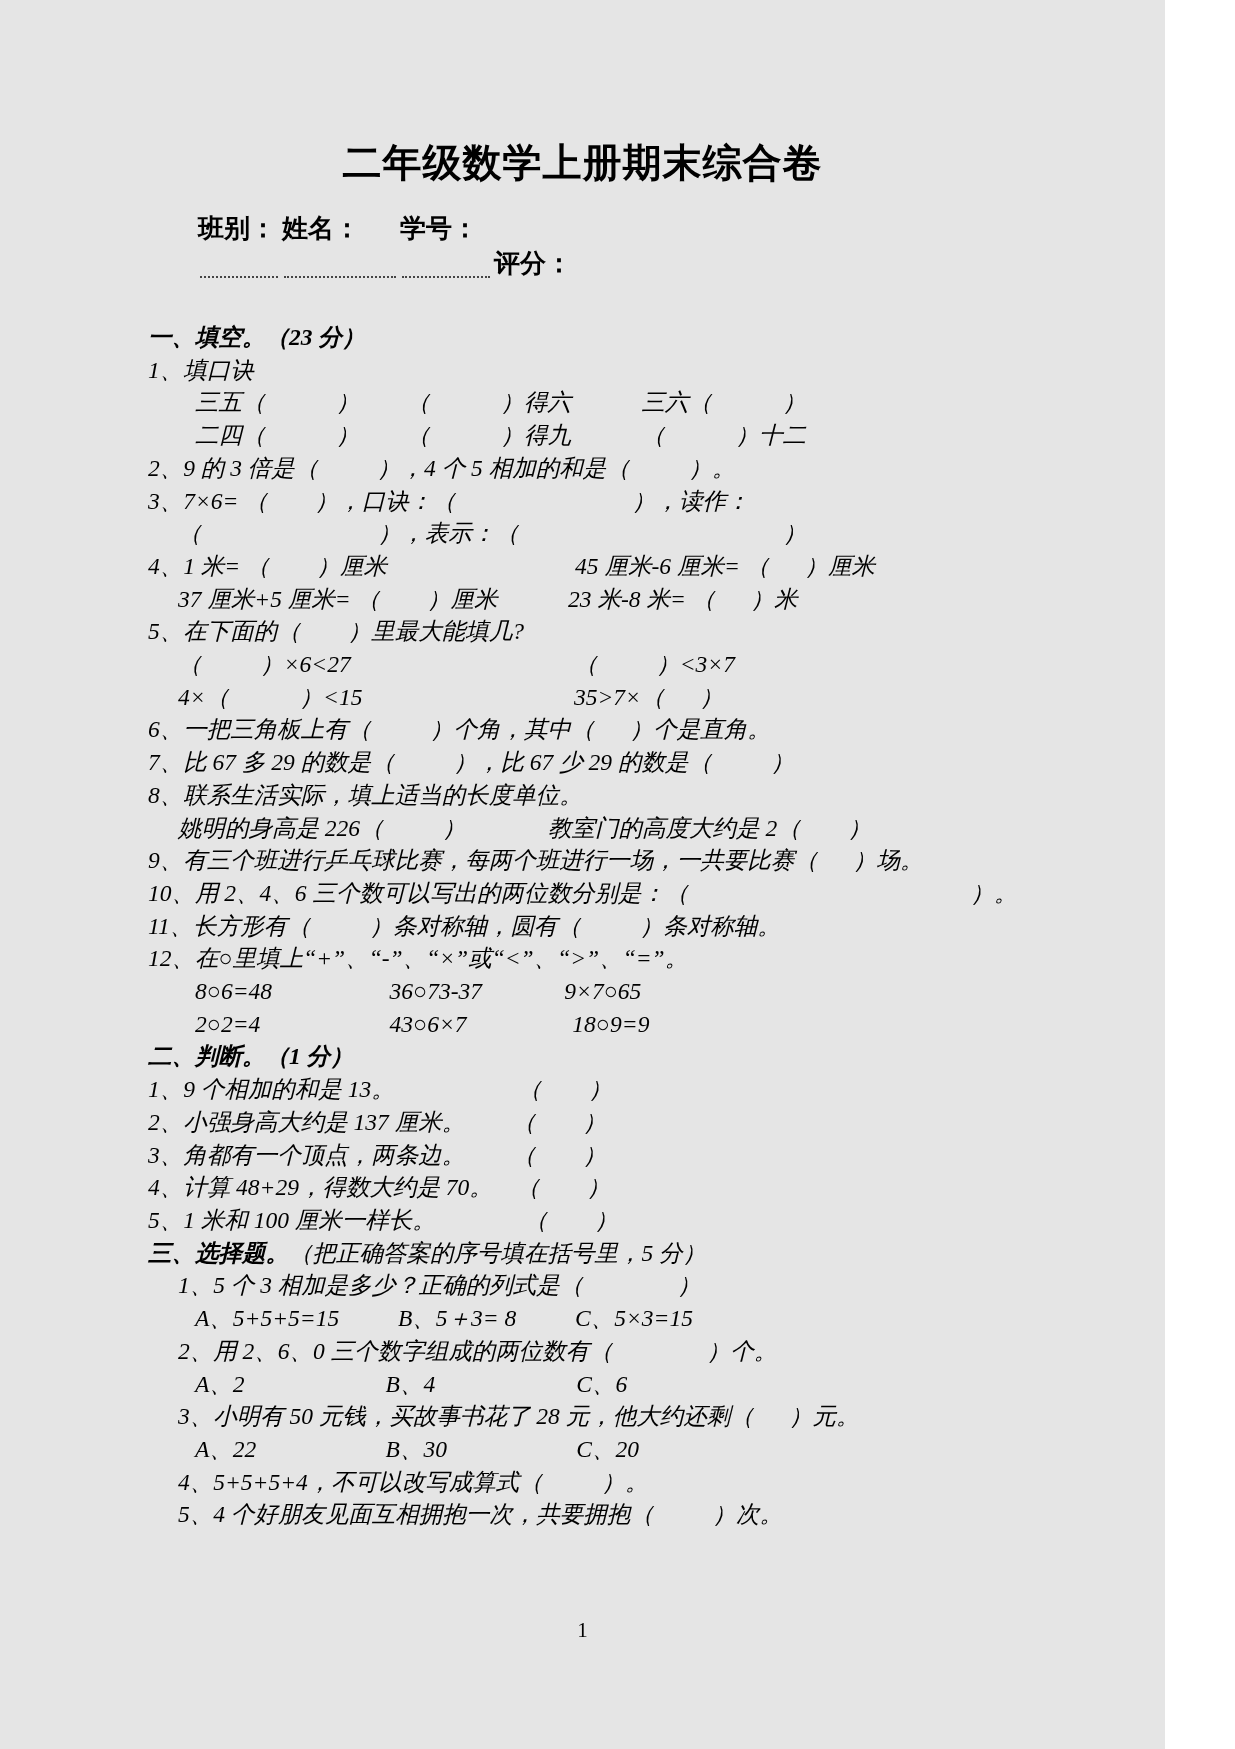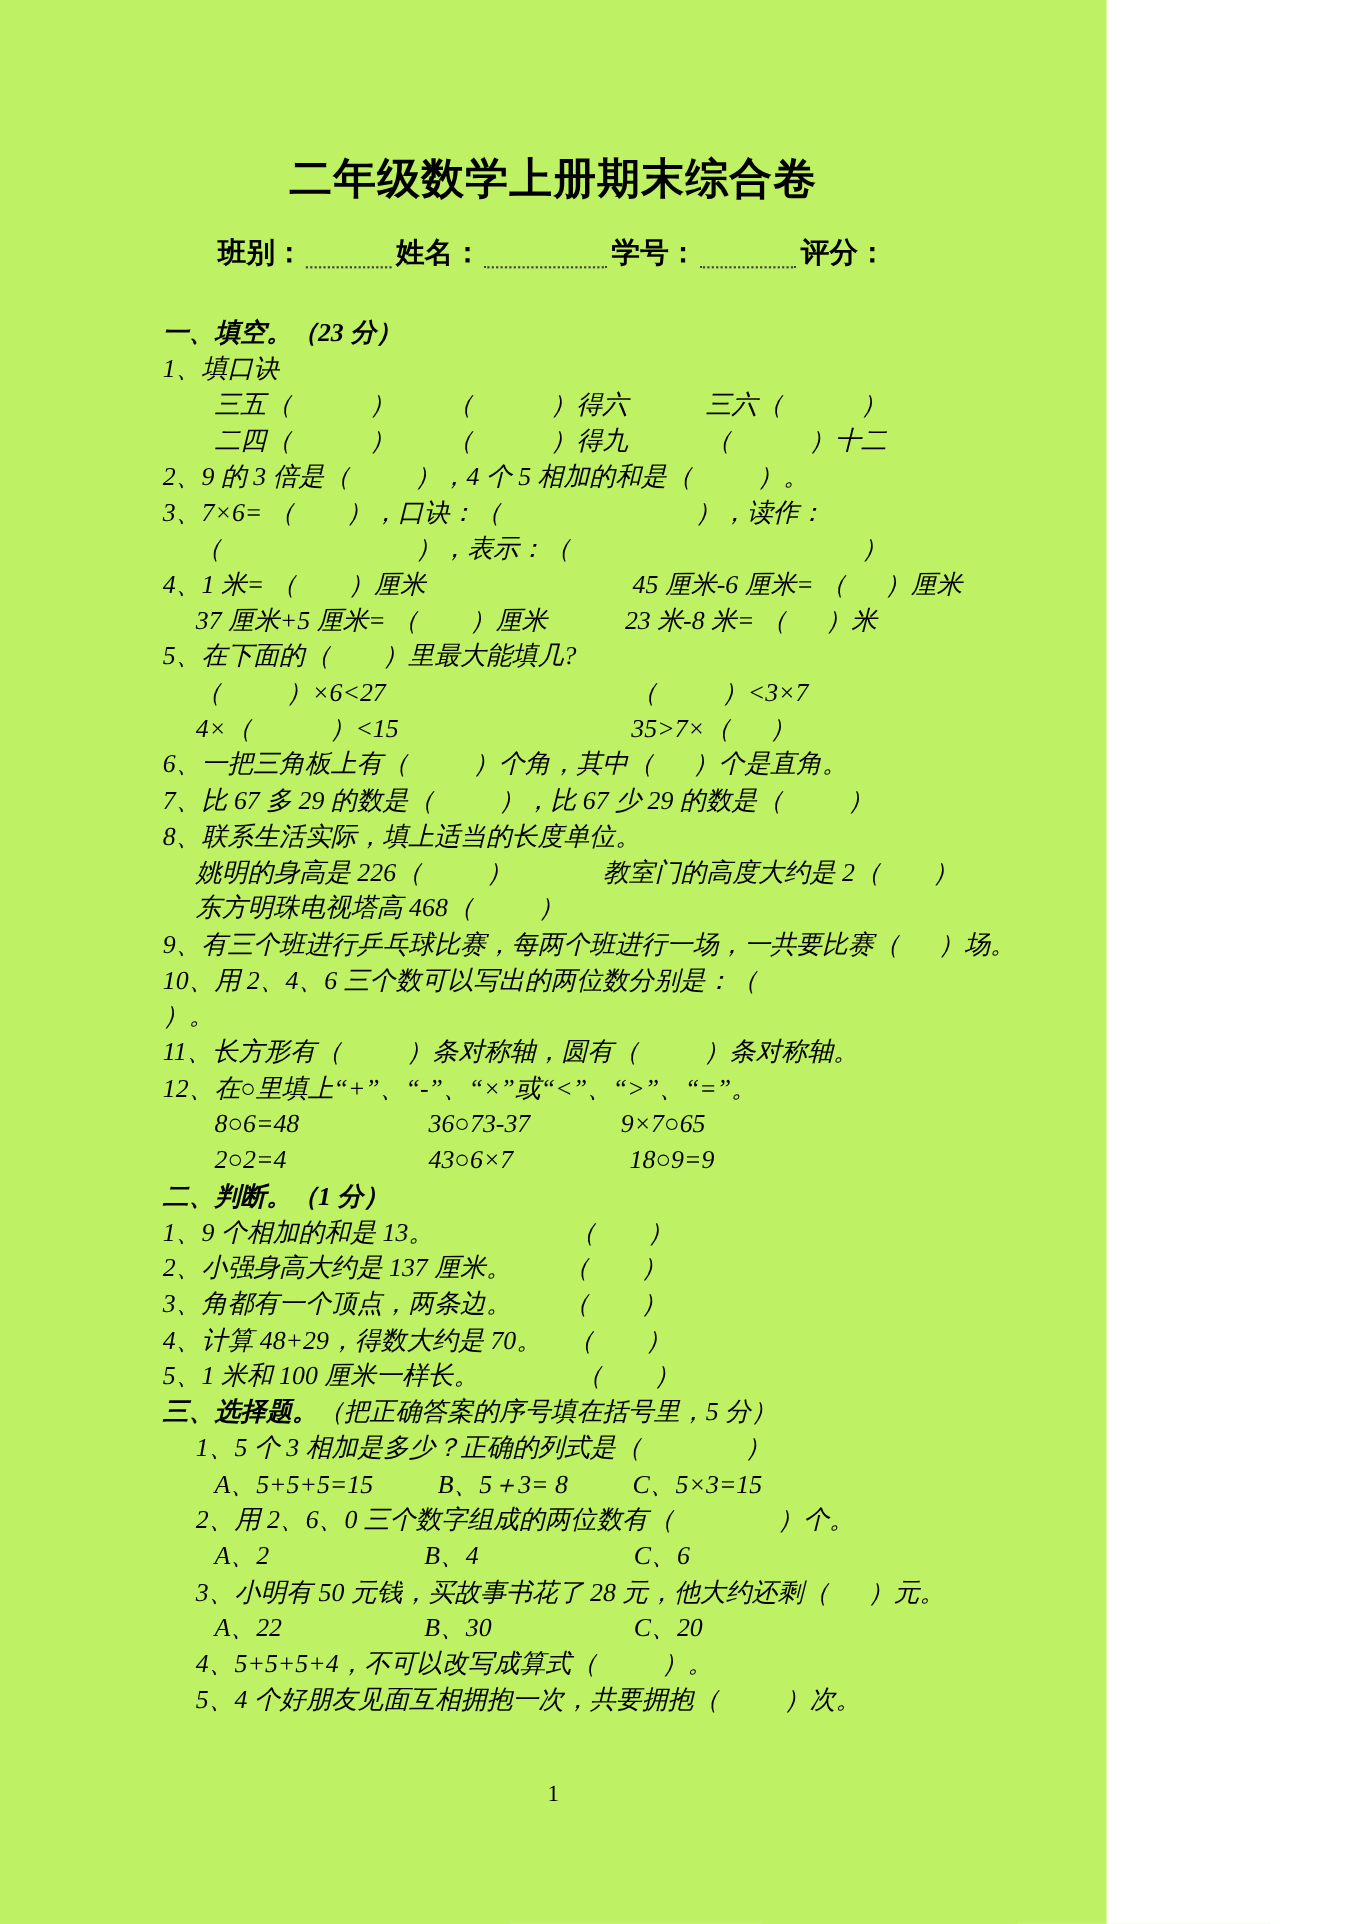--- a/index.html
+++ b/index.html
@@ -5,42 +5,42 @@
   html, body { margin: 0; padding: 0; }
   body {
     width: 1235px;
     height: 1749px;
     background: #ffffff;
     color: #000000;
     font-family: "Liberation Serif", "DejaVu Serif", serif;
   }
   .page {
     position: relative;
-    width: 1006px;
+    width: 1165px;
     height: 1749px;
     overflow: hidden;
-    background: #bef264;
+    background: #e5e5e5;
   }
   .title {
     padding-top: 138px;
     text-align: center;
     font-size: 39px;
     font-weight: bold;
     line-height: 50px;
     letter-spacing: 1px;
   }
   .exam-header {
     display: flex;
     align-items: flex-end;
     margin: 24px 0 0 198px;
     font-size: 26px;
     font-weight: bold;
     line-height: 34px;
   }
-  .hfield { display: inline-flex; align-items: center; }
+  .hfield { display: inline-flex; align-items: flex-start; flex-direction: column; }
   .hblank {
     display: inline-block;
     height: 30px;
     border-bottom: 2px dotted #444444;
     margin: 0 4px 3px 2px;
   }
   .exam-body {
     margin: 40px 55px 0 148px;
     font-size: 23.5px;
     font-style: italic;
@@ -99,21 +99,20 @@
       <div class="line indent-1">（                              ），表示：（                                             ）</div>
       <div class="line indent-0">4、1 米= （        ）厘米                                45 厘米-6 厘米= （      ）厘米</div>
       <div class="line indent-1">37 厘米+5 厘米= （        ）厘米            23 米-8 米= （      ）米</div>
       <div class="line indent-0">5、在下面的（        ）里最大能填几?</div>
       <div class="line indent-1">（          ）×6&lt;27                                      （          ）&lt;3×7</div>
       <div class="line indent-1">4×（            ）&lt;15                                    35&gt;7×（      ）</div>
       <div class="line indent-0">6、一把三角板上有（          ）个角，其中（      ）个是直角。</div>
       <div class="line indent-0">7、比 67 多 29 的数是（          ），比 67 少 29 的数是（          ）</div>
       <div class="line indent-0">8、联系生活实际，填上适当的长度单位。</div>
       <div class="line indent-1">姚明的身高是 226（          ）              教室门的高度大约是 2（        ）</div>
-      <div class="line indent-1">东方明珠电视塔高 468（          ）</div>
       <div class="line indent-0">9、有三个班进行乒乓球比赛，每两个班进行一场，一共要比赛（      ）场。</div>
       <div class="line indent-0">10、用 2、4、6 三个数可以写出的两位数分别是：（                                                ）。</div>
       <div class="line indent-0">11、长方形有（          ）条对称轴，圆有（          ）条对称轴。</div>
       <div class="line indent-0">12、在○里填上“+”、“-”、“×”或“&lt;”、“&gt;”、“=”。</div>
       <div class="line indent-2">8○6=48                    36○73-37              9×7○65</div>
       <div class="line indent-2">2○2=4                      43○6×7                  18○9=9</div>
       <div class="sec-heading"><span>二、判断。（1 分）</span></div>
       <div class="line indent-0">1、9 个相加的和是 13。                     （        ）</div>
       <div class="line indent-0">2、小强身高大约是 137 厘米。        （        ）</div>
       <div class="line indent-0">3、角都有一个顶点，两条边。        （        ）</div>

